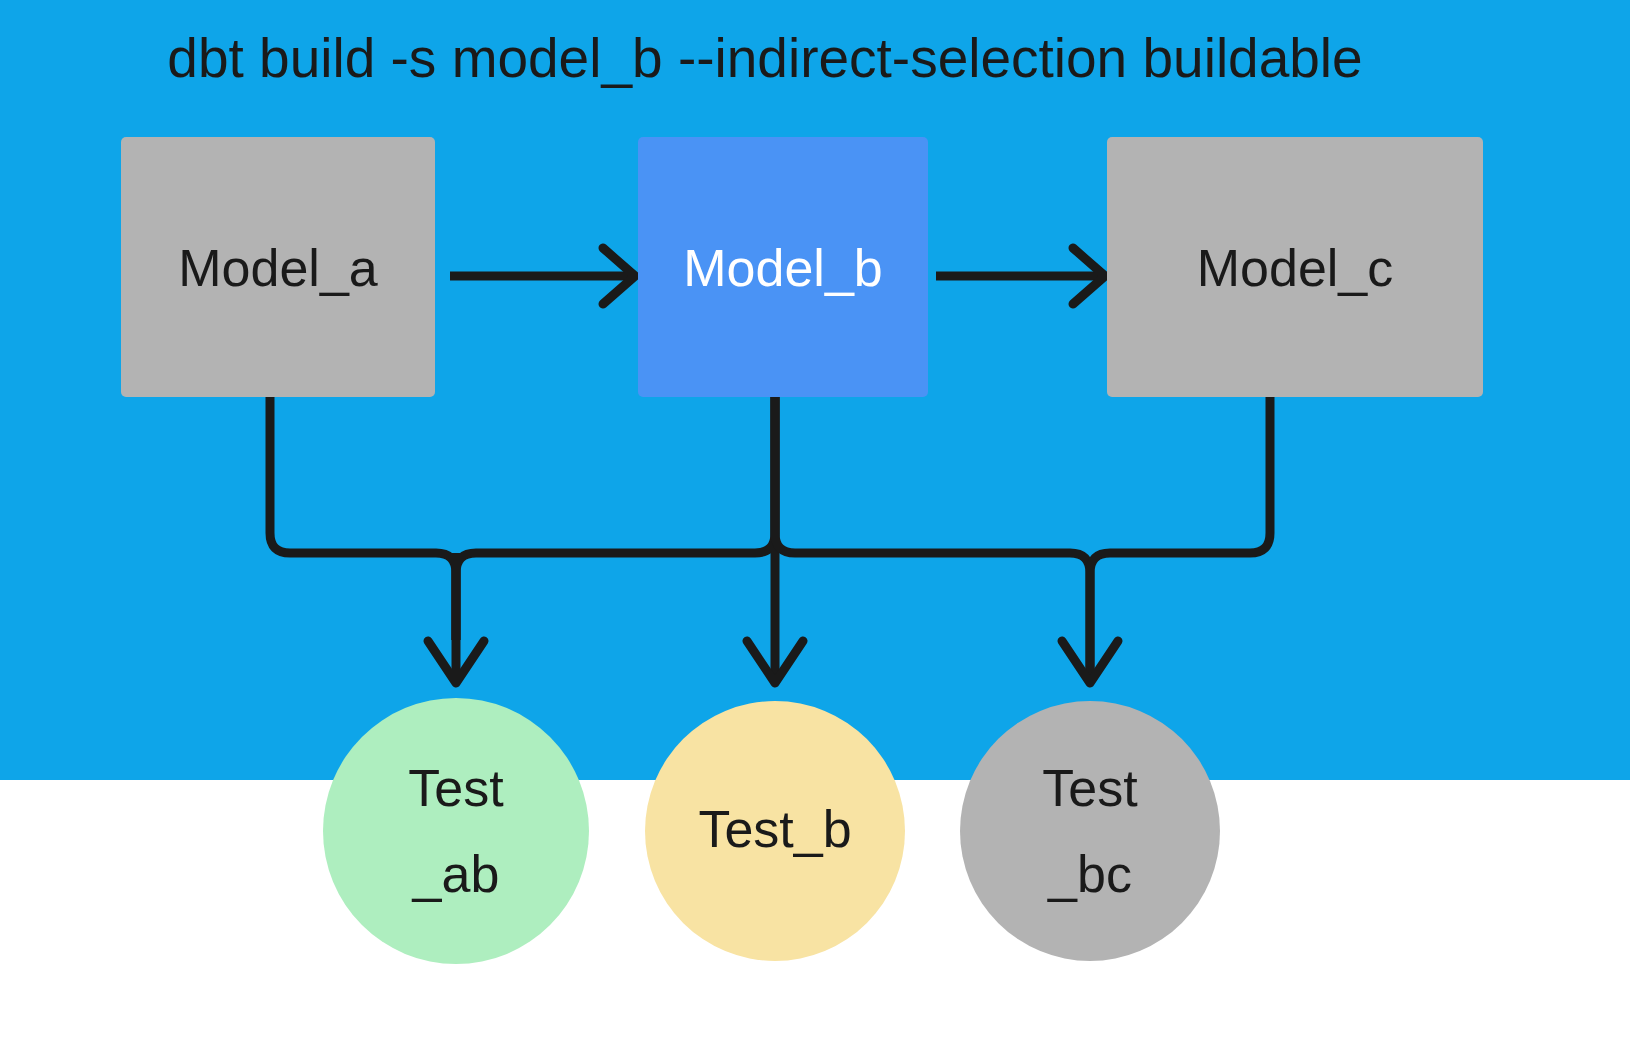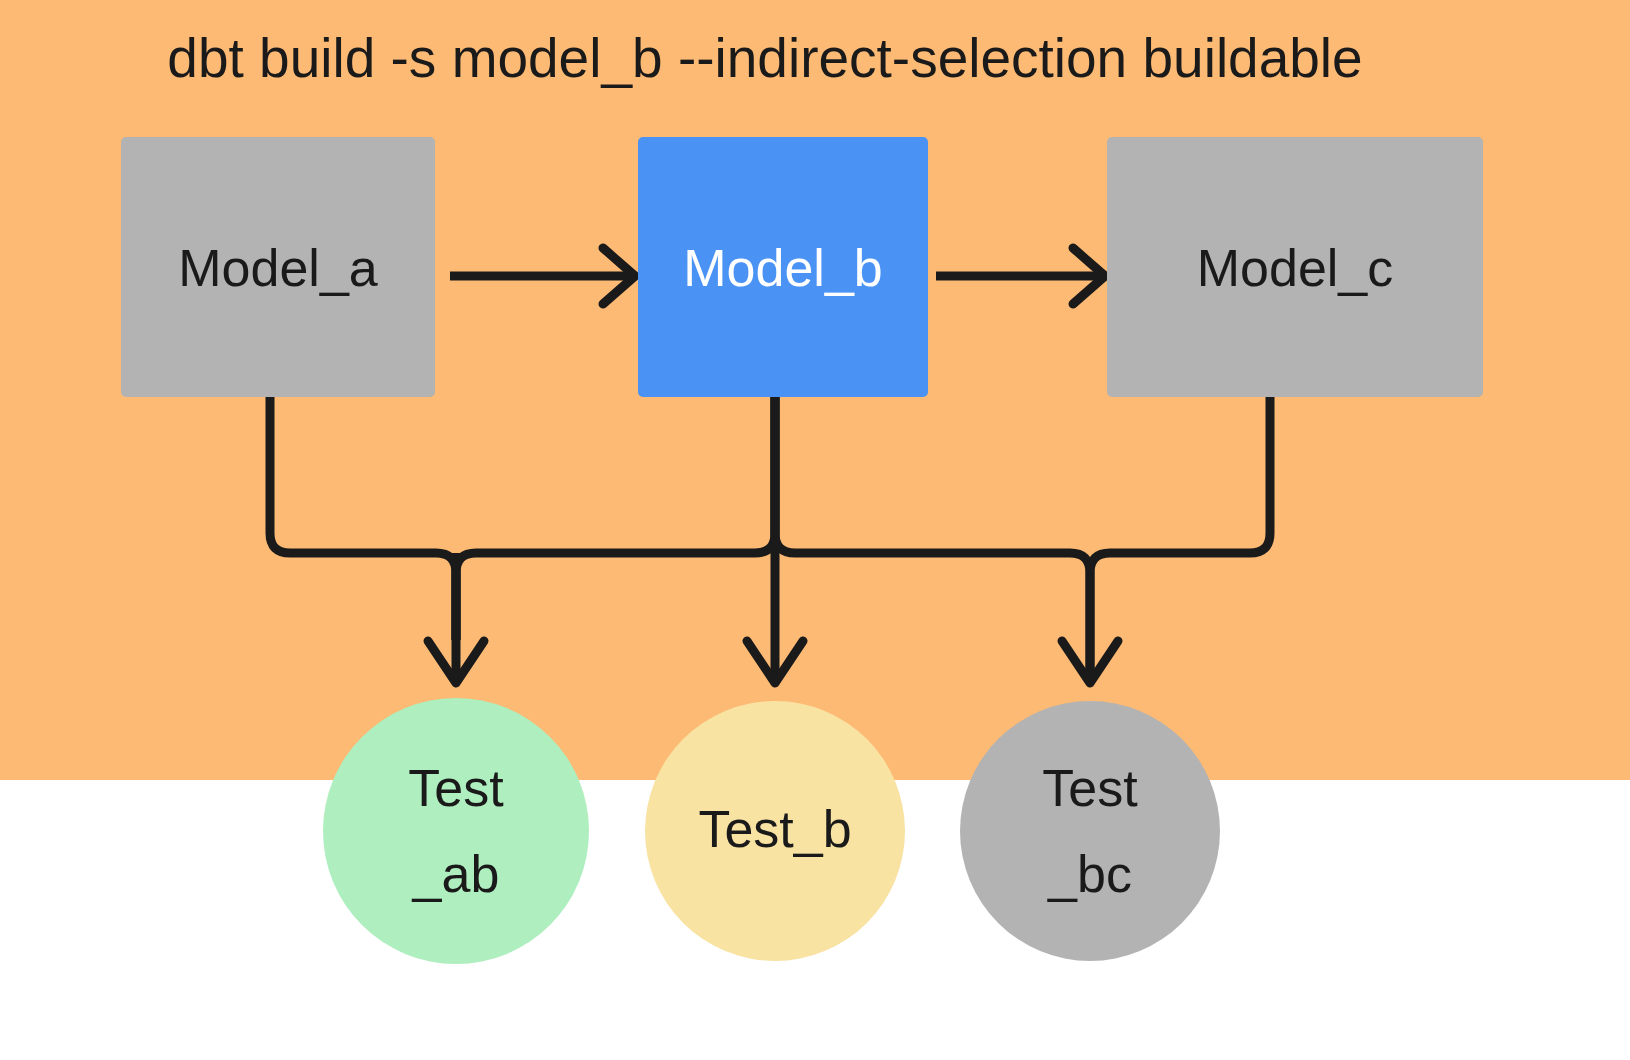--- a/index.html
+++ b/index.html
@@ -10,21 +10,21 @@
   body {
     width: 1630px;
     height: 1060px;
     font-family: "Liberation Sans", sans-serif;
     overflow: hidden;
   }
   #diagram-root {
     position: relative;
     width: 1630px;
     height: 780px;
-    background: #fdba74;
+    background: #0ea5e9;
   }
   svg.diagram-canvas {
     display: block;
     width: 1630px;
     height: 1060px;
   }
   .node-label {
     font-family: "Liberation Sans", sans-serif;
     font-size: 52px;
     fill: #1a1a1a;

